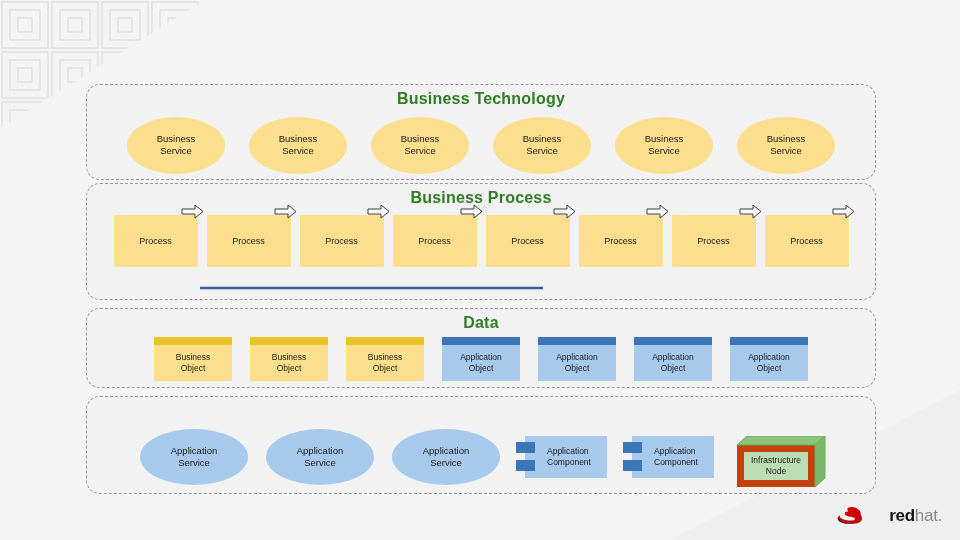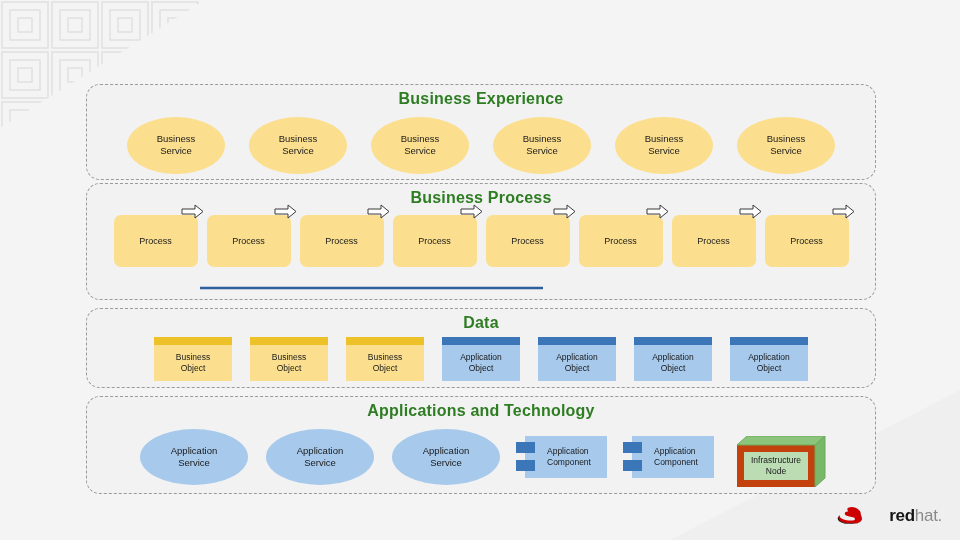--- a/index.html
+++ b/index.html
@@ -66,21 +66,21 @@
     width:108px;height:56px;border-radius:50%;
     background:#a6c9ec;
     display:flex;align-items:center;justify-content:center;
     text-align:center;font-size:9.5px;color:#1a1a1a;line-height:1.25;
     margin:0 9px;flex:none;
   }
 
   
   .proc-wrap{position:relative;margin:0 4.5px;flex:none;}
   .proc{
-    width:84px;height:52px;border-radius:7px;background:#fbdf8f;
+    width:84px;height:52px;border-radius:1px;background:#fbdf8f;
     display:flex;align-items:center;justify-content:center;
     font-size:9px;color:#1a1a1a;
   }
   .proc-arrow{position:absolute;right:-6px;top:-11px;}
 
   
   .dobj{
     width:78px;height:44px;margin:0 9px;flex:none;
     display:flex;flex-direction:column;
     font-size:8.5px;color:#1a1a1a;line-height:1.25;
@@ -194,21 +194,21 @@
           <rect x="0" y="0" width="46" height="46"></rect>
             <rect x="8" y="8" width="30" height="30"></rect>
             <rect x="16" y="16" width="14" height="14"></rect>
         </g>
       </g>
     </svg>
   </div>
 
 
   <div class="layer" style="left:86px;top:84px;width:790px;height:96px;">
-    <div class="layer-title">Business Experience</div>
+    <div class="layer-title">Business Technology</div>
     <div class="row" style="top:30px;height:60px;">
       <div class="ellipse-bs">
           <span>Business<br>Service</span>
         </div>
       <div class="ellipse-bs">
           <span>Business<br>Service</span>
         </div>
       <div class="ellipse-bs">
           <span>Business<br>Service</span>
         </div>
@@ -358,21 +358,20 @@
       <div class="dobj app">
         <div class="bar"></div>
         <div class="body">
             <span>Application<br>Object</span>
           </div>
       </div>
     </div>
   </div>
 
   <div class="layer" style="left:86px;top:396px;width:790px;height:98px;">
-    <div class="layer-title">Applications and Technology</div>
     <div class="row" style="top:29px;height:62px;">
       <div class="ellipse-as">
           <span>Application<br>Service</span>
         </div>
       <div class="ellipse-as">
           <span>Application<br>Service</span>
         </div>
       <div class="ellipse-as">
           <span>Application<br>Service</span>
         </div>

